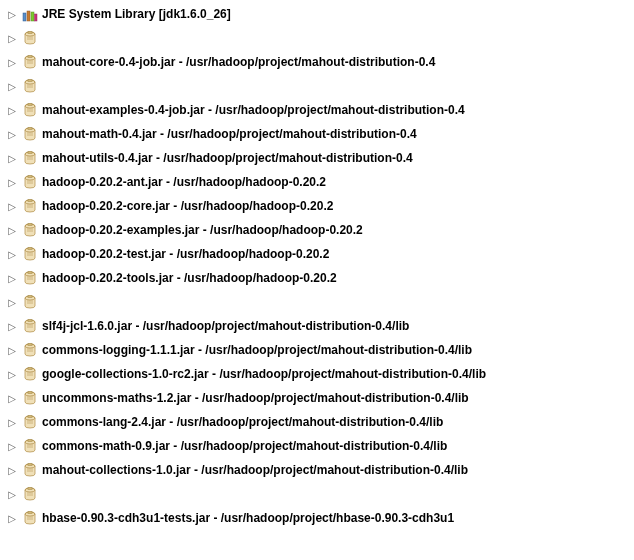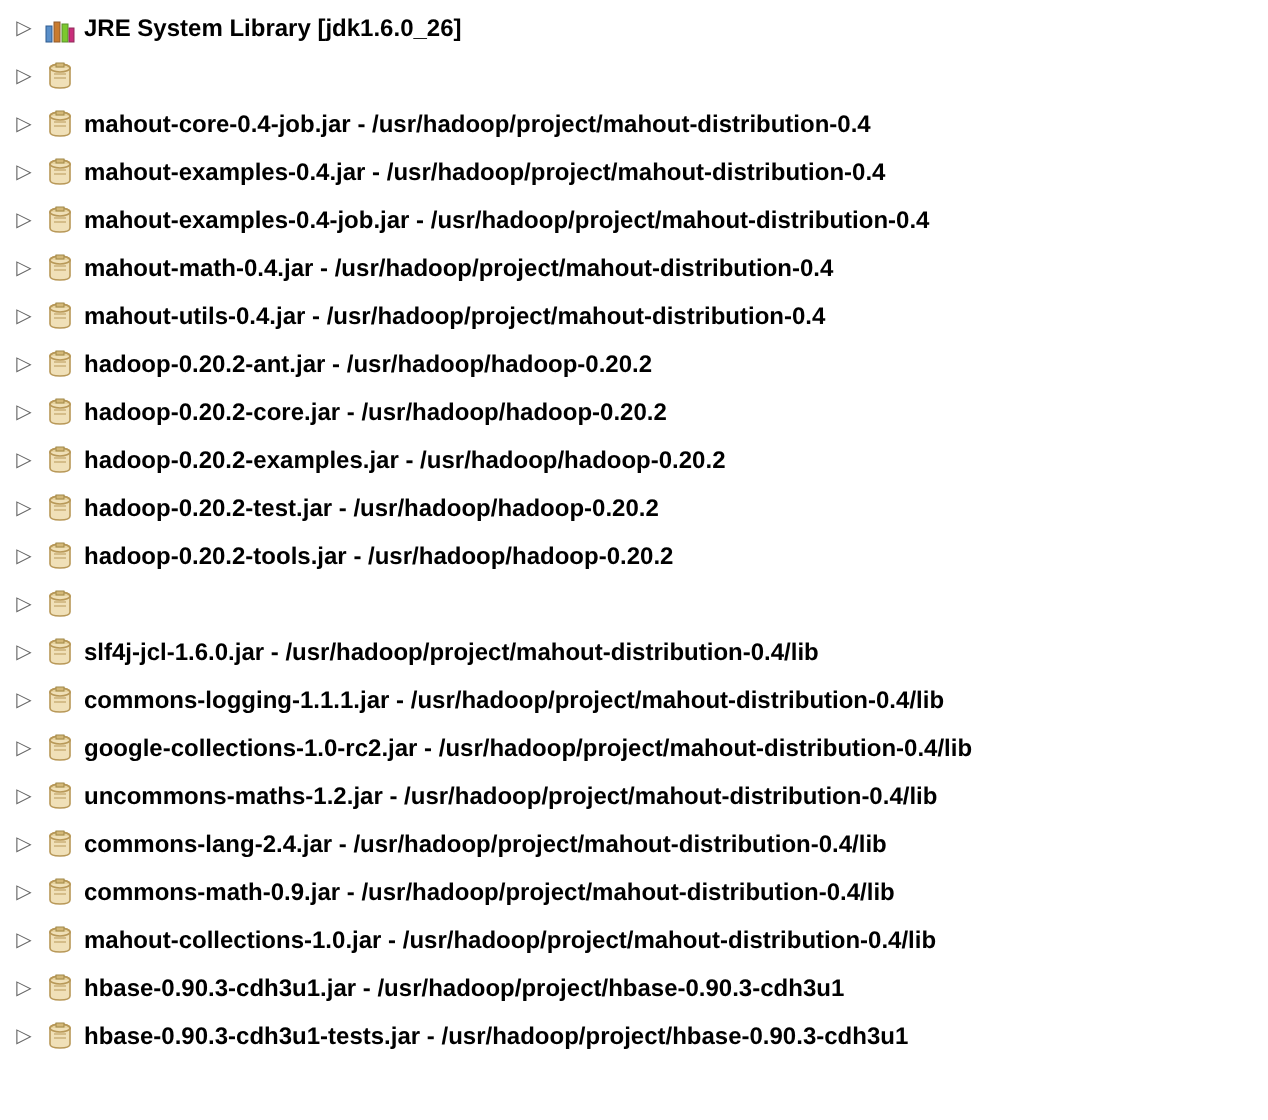--- a/index.html
+++ b/index.html
@@ -83,21 +83,20 @@
     </div>
     <div class="tree-item">
       <span class="expand-arrow">▷</span>
       <span class="icon"><svg viewBox="0 0 16 16">
           <ellipse cx="8" cy="4" rx="5" ry="2" fill="#e8d4a0" stroke="#b89858" stroke-width="0.8"></ellipse>
           <path d="M3 4 L3 12 Q3 14 8 14 Q13 14 13 12 L13 4" fill="#f0e0b8" stroke="#b89858" stroke-width="0.8"></path>
           <ellipse cx="8" cy="4" rx="5" ry="2" fill="none" stroke="#b89858" stroke-width="0.8"></ellipse>
           <path d="M5 7 L11 7 M5 9 L11 9" stroke="#b89858" stroke-width="0.6"></path>
           <rect x="6" y="1.5" width="4" height="2" fill="#d4b878" stroke="#a08848" stroke-width="0.5"></rect>
         </svg></span>
-      <span class="label">mahout-examples-0.4.jar - /usr/hadoop/project/mahout-distribution-0.4</span>
     </div>
     <div class="tree-item">
       <span class="expand-arrow">▷</span>
       <span class="icon"><svg viewBox="0 0 16 16">
           <ellipse cx="8" cy="4" rx="5" ry="2" fill="#e8d4a0" stroke="#b89858" stroke-width="0.8"></ellipse>
           <path d="M3 4 L3 12 Q3 14 8 14 Q13 14 13 12 L13 4" fill="#f0e0b8" stroke="#b89858" stroke-width="0.8"></path>
           <ellipse cx="8" cy="4" rx="5" ry="2" fill="none" stroke="#b89858" stroke-width="0.8"></ellipse>
           <path d="M5 7 L11 7 M5 9 L11 9" stroke="#b89858" stroke-width="0.6"></path>
           <rect x="6" y="1.5" width="4" height="2" fill="#d4b878" stroke="#a08848" stroke-width="0.5"></rect>
         </svg></span>
@@ -269,21 +268,20 @@
     </div>
     <div class="tree-item">
       <span class="expand-arrow">▷</span>
       <span class="icon"><svg viewBox="0 0 16 16">
           <ellipse cx="8" cy="4" rx="5" ry="2" fill="#e8d4a0" stroke="#b89858" stroke-width="0.8"></ellipse>
           <path d="M3 4 L3 12 Q3 14 8 14 Q13 14 13 12 L13 4" fill="#f0e0b8" stroke="#b89858" stroke-width="0.8"></path>
           <ellipse cx="8" cy="4" rx="5" ry="2" fill="none" stroke="#b89858" stroke-width="0.8"></ellipse>
           <path d="M5 7 L11 7 M5 9 L11 9" stroke="#b89858" stroke-width="0.6"></path>
           <rect x="6" y="1.5" width="4" height="2" fill="#d4b878" stroke="#a08848" stroke-width="0.5"></rect>
         </svg></span>
-      <span class="label">hbase-0.90.3-cdh3u1.jar - /usr/hadoop/project/hbase-0.90.3-cdh3u1</span>
     </div>
     <div class="tree-item">
       <span class="expand-arrow">▷</span>
       <span class="icon"><svg viewBox="0 0 16 16">
           <ellipse cx="8" cy="4" rx="5" ry="2" fill="#e8d4a0" stroke="#b89858" stroke-width="0.8"></ellipse>
           <path d="M3 4 L3 12 Q3 14 8 14 Q13 14 13 12 L13 4" fill="#f0e0b8" stroke="#b89858" stroke-width="0.8"></path>
           <ellipse cx="8" cy="4" rx="5" ry="2" fill="none" stroke="#b89858" stroke-width="0.8"></ellipse>
           <path d="M5 7 L11 7 M5 9 L11 9" stroke="#b89858" stroke-width="0.6"></path>
           <rect x="6" y="1.5" width="4" height="2" fill="#d4b878" stroke="#a08848" stroke-width="0.5"></rect>
         </svg></span>

